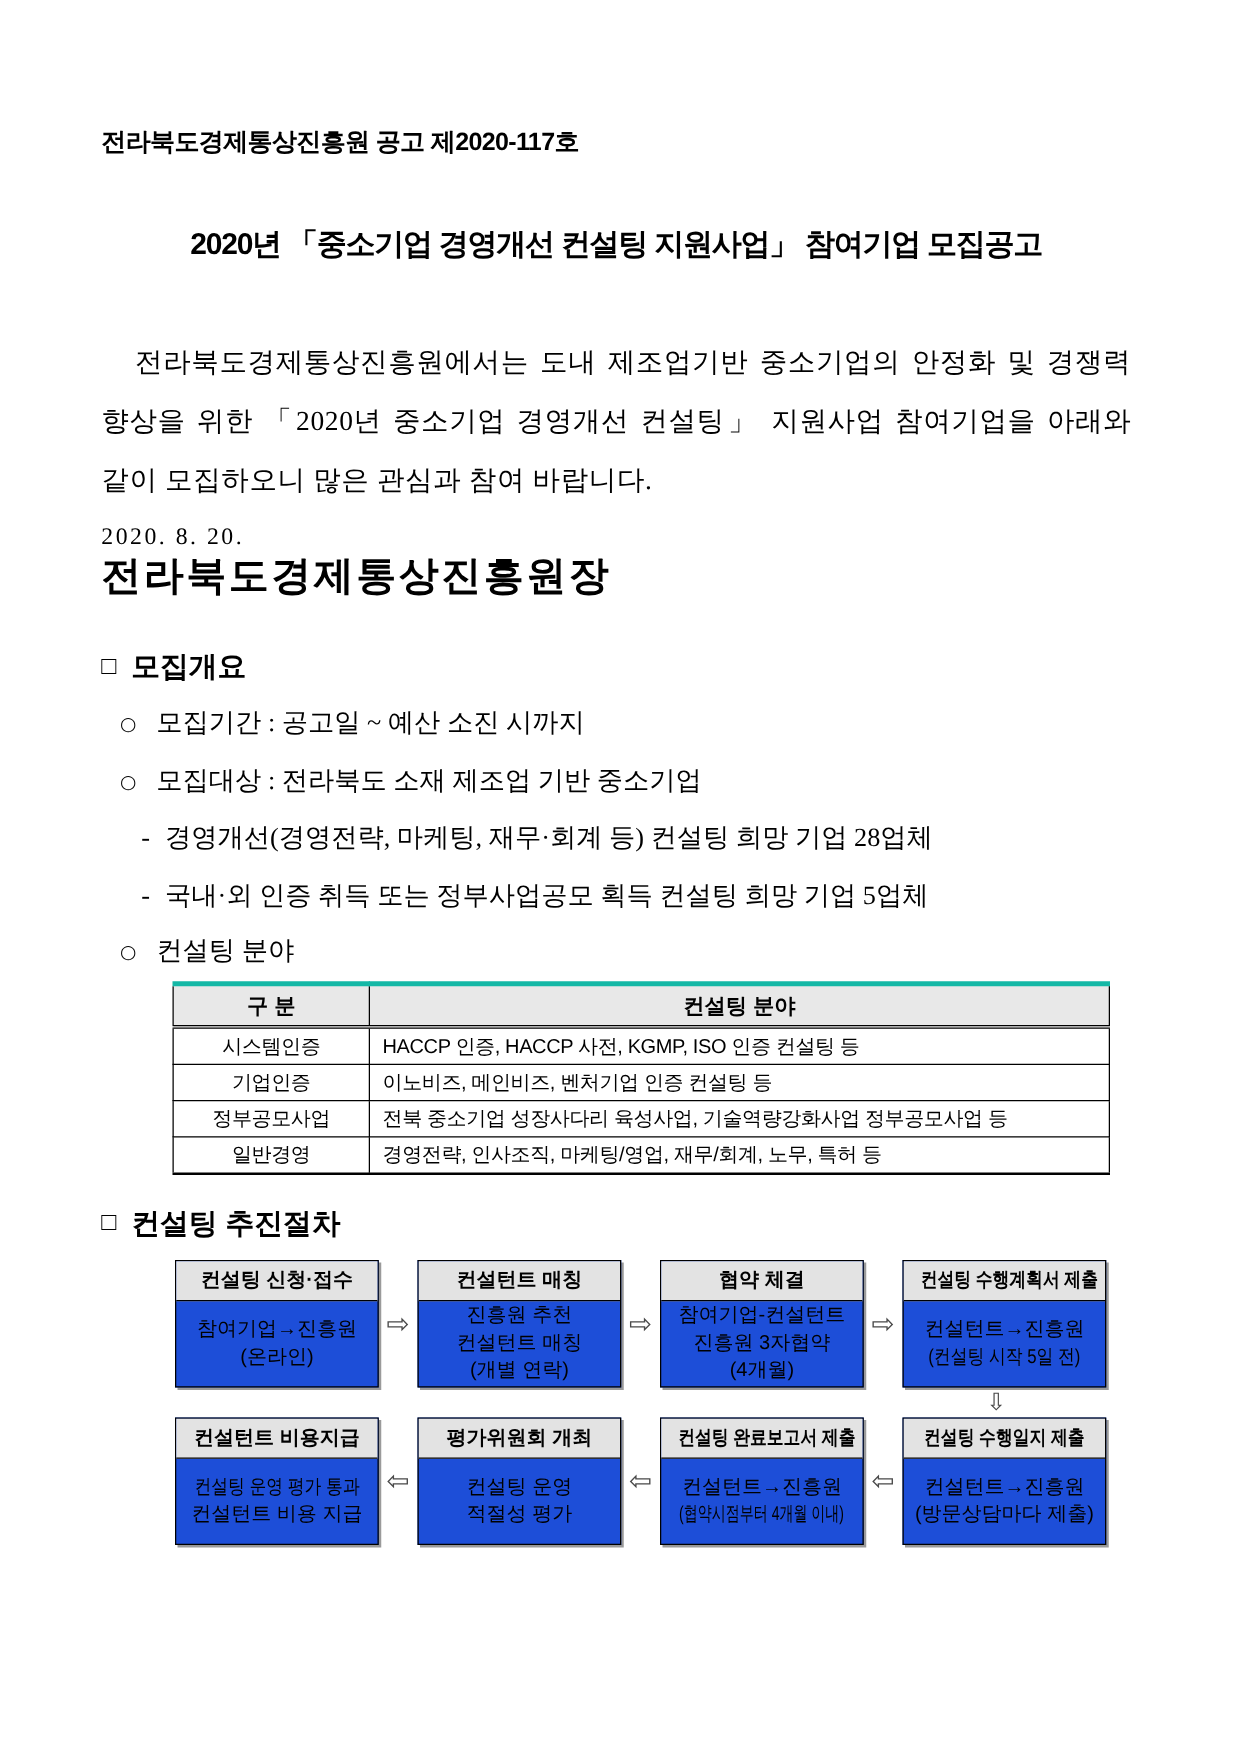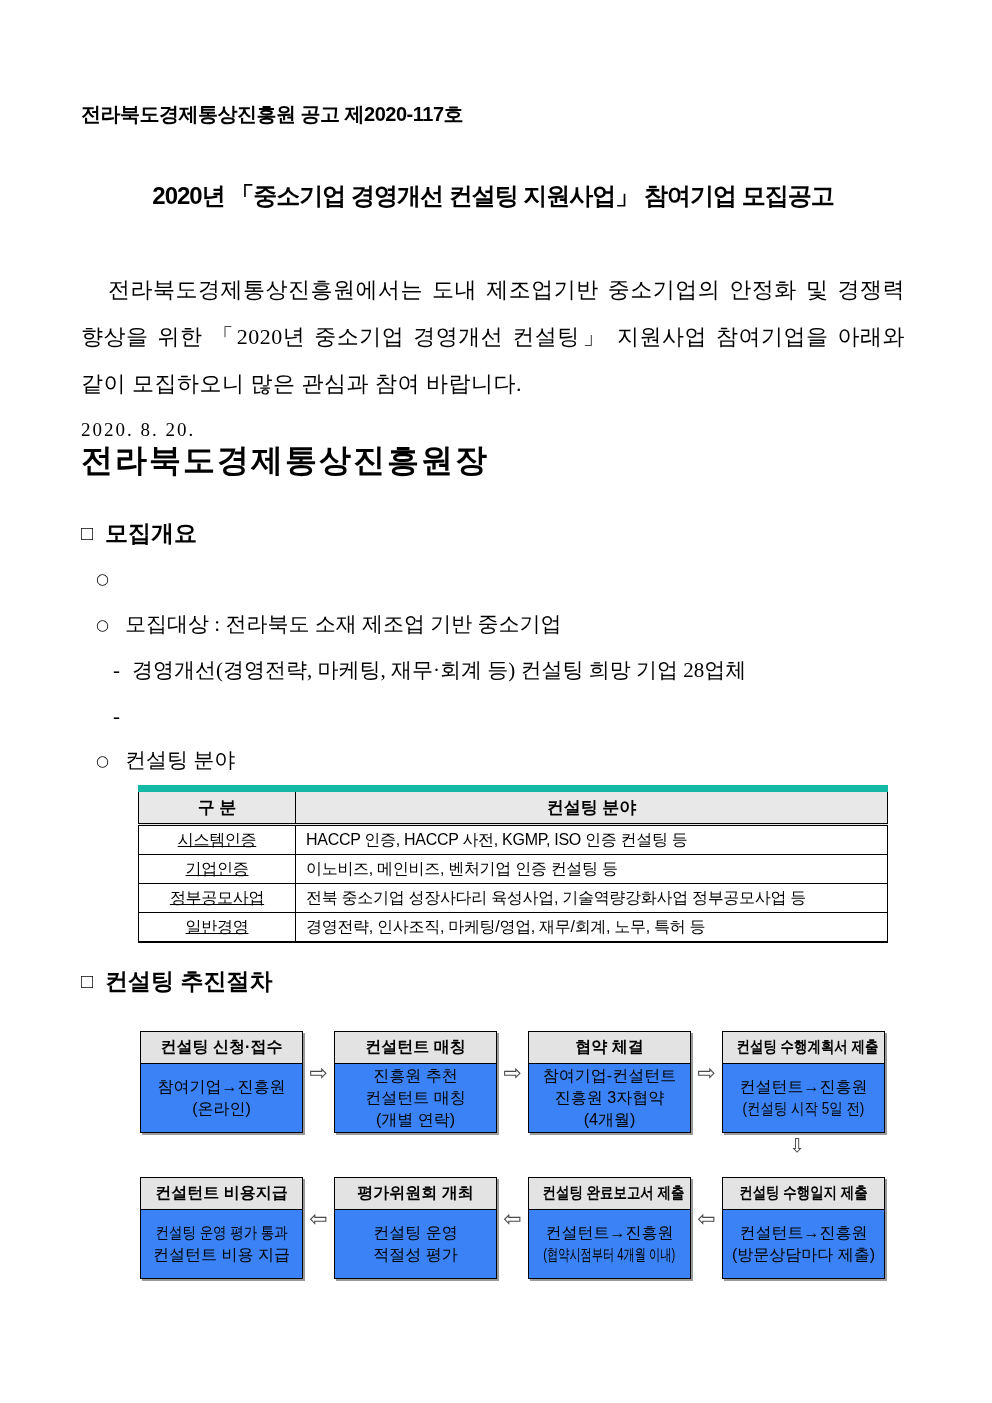--- a/index.html
+++ b/index.html
@@ -16,29 +16,29 @@
   .signature{text-align:left;font-size:32px;font-weight:bold;line-height:34px;letter-spacing:2px;}
   .section-heading{margin-top:42px;font-size:23px;font-weight:bold;line-height:28px;display:flex;align-items:center;}
   .section-heading .sq-marker{font-size:20px;margin-right:12px;font-weight:normal;}
   .section-heading.process{margin-top:24px;}
   .bullet-item{margin-top:18px;padding-left:15px;font-family:"Liberation Serif",serif;font-size:21px;line-height:26px;display:flex;align-items:center;}
   .bullet-item + .bullet-item{margin-top:20px;}
   .bullet-item .o-marker{font-family:"DejaVu Sans",sans-serif;font-size:15px;font-weight:bold;margin-right:16px;position:relative;top:1px;}
   .sub-item{margin-top:20px;padding-left:32px;font-family:"Liberation Serif",serif;font-size:21px;line-height:26px;display:flex;align-items:center;}
   .sub-item .dash-marker{margin-right:12px;}
   .fields-table{margin:12px 0 0 57px;width:750px;border-collapse:collapse;
-    font-size:16px;border-top:7px solid #14b8a6;border-bottom:2px solid #000;}
+    font-size:16px;border-top:4px solid #14b8a6;border-bottom:2px solid #000;}
   .fields-table th{background:#e8e8e8;border:1px solid #000;border-top:2px solid #000;
     border-bottom:3px double #000;font-size:17px;font-weight:bold;padding:4px 8px;height:21px;}
   .fields-table td{border:1px solid #000;padding:3px 10px;height:22px;letter-spacing:-0.3px;}
   .fields-table .col-cat{width:140px;text-align:center;}
-  .fields-table td.cat{text-align:center;text-decoration:underline;}
+  .fields-table td.cat{text-align:center;}
   .flow{margin:16px 0 0 59px;width:745px;}
   .flow-row{display:flex;align-items:stretch;}
-  .fbox{width:163px;box-sizing:border-box;border:1px solid #000;background:#3b82f6;box-shadow:2px 2px 0 #9a9a9a;margin-top:20px;}
+  .fbox{width:163px;box-sizing:border-box;border:1px solid #000;background:#1d4ed8;box-shadow:2px 2px 0 #9a9a9a;}
   .fhead{background:#e3e3e3;border-bottom:1px solid #000;text-align:center;
     font-size:16px;font-weight:bold;padding:5px 0;white-space:nowrap;overflow:visible;}
   .fbody{height:68px;display:flex;flex-direction:column;justify-content:center;align-items:center;
     font-size:16px;line-height:22px;text-align:center;}
   .fbody span{white-space:nowrap;}
   .farrow{width:31px;display:flex;align-items:center;justify-content:center;
     font-family:"DejaVu Sans",sans-serif;font-size:22px;color:#4a4a4a;}
   .flow-mid{height:24px;position:relative;}
   .flow-mid .darrow{position:absolute;left:649px;top:0px;font-family:"DejaVu Sans",sans-serif;font-size:19px;color:#4a4a4a;line-height:24px;}
   .sq{display:inline-block;transform:scaleX(0.84);white-space:nowrap;}
@@ -59,34 +59,36 @@
 
   <div class="signature">전라북도경제통상진흥원장</div>
 
   <div class="section-heading">
     <span class="sq-marker">□</span>
     <span>모집개요</span>
   </div>
 
   <div class="bullet-item">
     <span class="o-marker">○</span>
+    <span>모집기간 : 공고일 ~ 예산 소진 시까지</span>
   </div>
 
   <div class="bullet-item">
     <span class="o-marker">○</span>
     <span>모집대상 : 전라북도 소재 제조업 기반 중소기업</span>
   </div>
 
   <div class="sub-item">
     <span class="dash-marker">-</span>
     <span>경영개선(경영전략, 마케팅, 재무·회계 등) 컨설팅 희망 기업 28업체</span>
   </div>
 
   <div class="sub-item">
     <span class="dash-marker">-</span>
+    <span>국내·외 인증 취득 또는 정부사업공모 획득 컨설팅 희망 기업 5업체</span>
   </div>
 
   <div class="bullet-item">
     <span class="o-marker">○</span>
     <span>컨설팅 분야</span>
   </div>
 
   <table class="fields-table">
     <thead>
       <tr>

